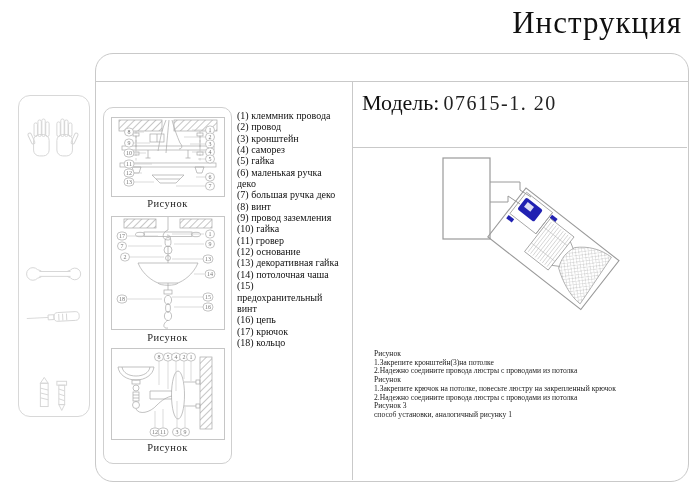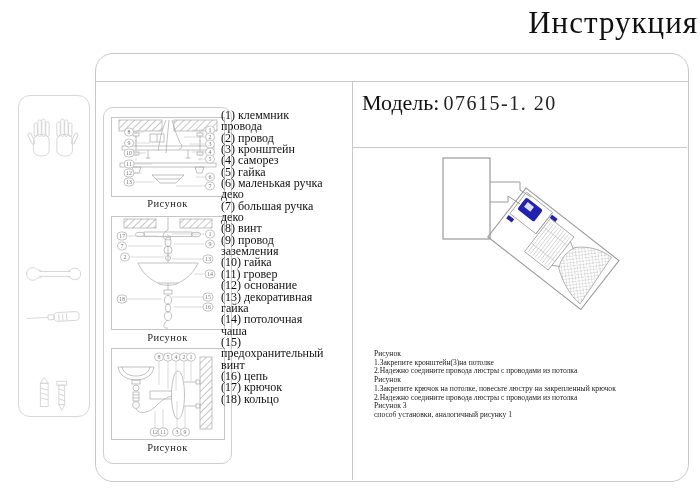--- a/index.html
+++ b/index.html
@@ -1,42 +1,42 @@
 <!DOCTYPE html>
 <html><head>
 <meta charset="utf-8">
 <style>
   html,body{margin:0;padding:0;}
   body{
     width:700px;height:495px;position:relative;background:#fff;overflow:hidden;
     font-family:"Liberation Serif","DejaVu Serif",serif;color:#1a1a1a;
   }
-  .title{position:absolute;top:5px;right:2px;font-size:31px;letter-spacing:1px;color:#111;}
+  .title{position:absolute;top:5px;right:18px;font-size:31px;letter-spacing:1px;color:#111;}
   .main-box{position:absolute;left:95px;top:53px;width:592px;height:427px;
     border:1px solid #c9c9c9;border-radius:18px;}
   .top-rule{position:absolute;left:95px;top:81px;width:593px;height:1px;background:#c9c9c9;}
   .v-divider{position:absolute;left:352px;top:81px;width:1px;height:399px;background:#c9c9c9;}
   .model-rule{position:absolute;left:353px;top:147px;width:334px;height:1px;background:#c9c9c9;}
   .model-row{position:absolute;left:362px;top:90px;white-space:nowrap;}
   .model-label{font-size:22px;color:#111;}
   .model-value{font-size:20px;letter-spacing:1.5px;color:#222;}
   .tools-panel{position:absolute;left:18px;top:95px;width:70px;height:320px;
     border:1px solid #d8d8d8;border-radius:12px;}
   .tools-panel svg{position:absolute;left:0;top:0;}
   .figures-panel{position:absolute;left:103px;top:107px;width:127px;height:355px;
     border:1px solid #cfcfcf;border-radius:10px;}
   .fig-box{position:absolute;left:7px;width:112px;border:1px solid #c6c6c6;}
   .fig-box svg{display:block;}
   .fig-caption{position:absolute;left:0;width:100%;text-align:center;
     font-size:10.5px;letter-spacing:0.5px;color:#222;}
   .callout{position:absolute;transform:translate(-50%,-50%);
     font-size:6px;line-height:7px;color:#777;background:#fff;
     border:1px solid #c4c4c4;border-radius:6px;padding:0 1.5px;min-width:5px;text-align:center;}
-  .parts-list{position:absolute;left:221px;top:110px;width:104px;
-    font-size:12px;line-height:11.35px;color:#111;font-family:Liberation Serif, serif;}
+  .parts-list{position:absolute;left:237px;top:110px;width:104px;
+    font-size:10px;line-height:11.35px;color:#111;font-family:Liberation Serif, serif;}
   .spotlight{position:absolute;left:438px;top:150px;width:195px;height:165px;}
   .instructions{position:absolute;left:374px;top:350px;width:310px;
     font-size:7.6px;line-height:8.7px;color:#222;}
 </style>
 </head>
 <body>
 
 <div class="title">Инструкция</div>
 
 <div class="main-box"></div>

